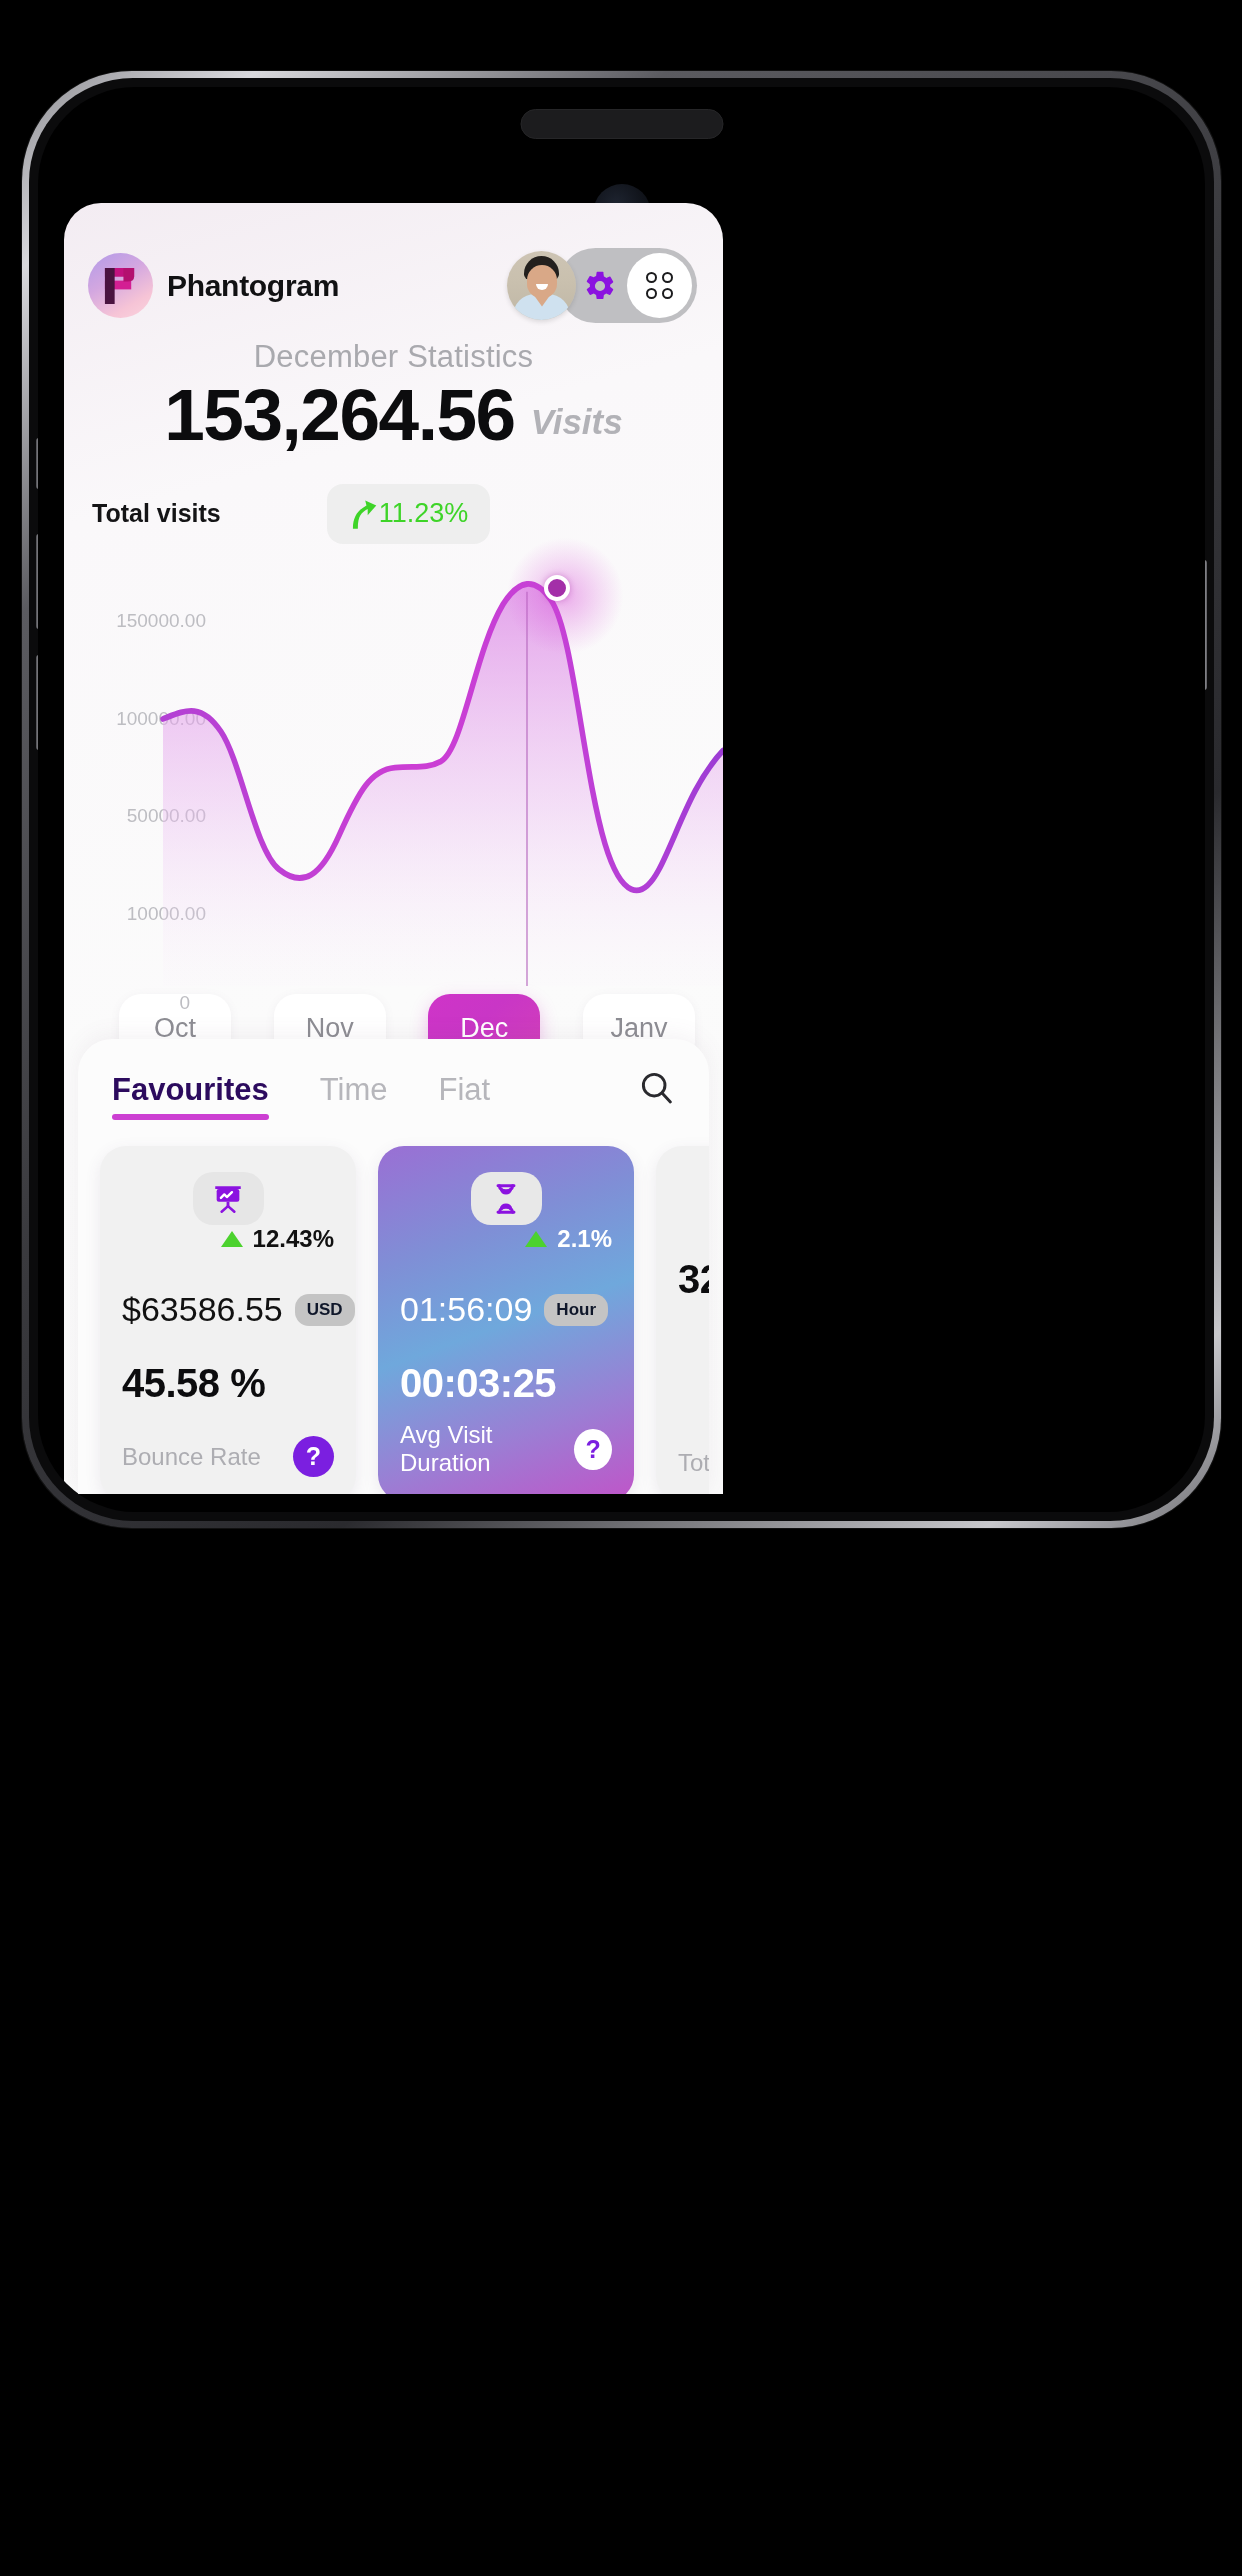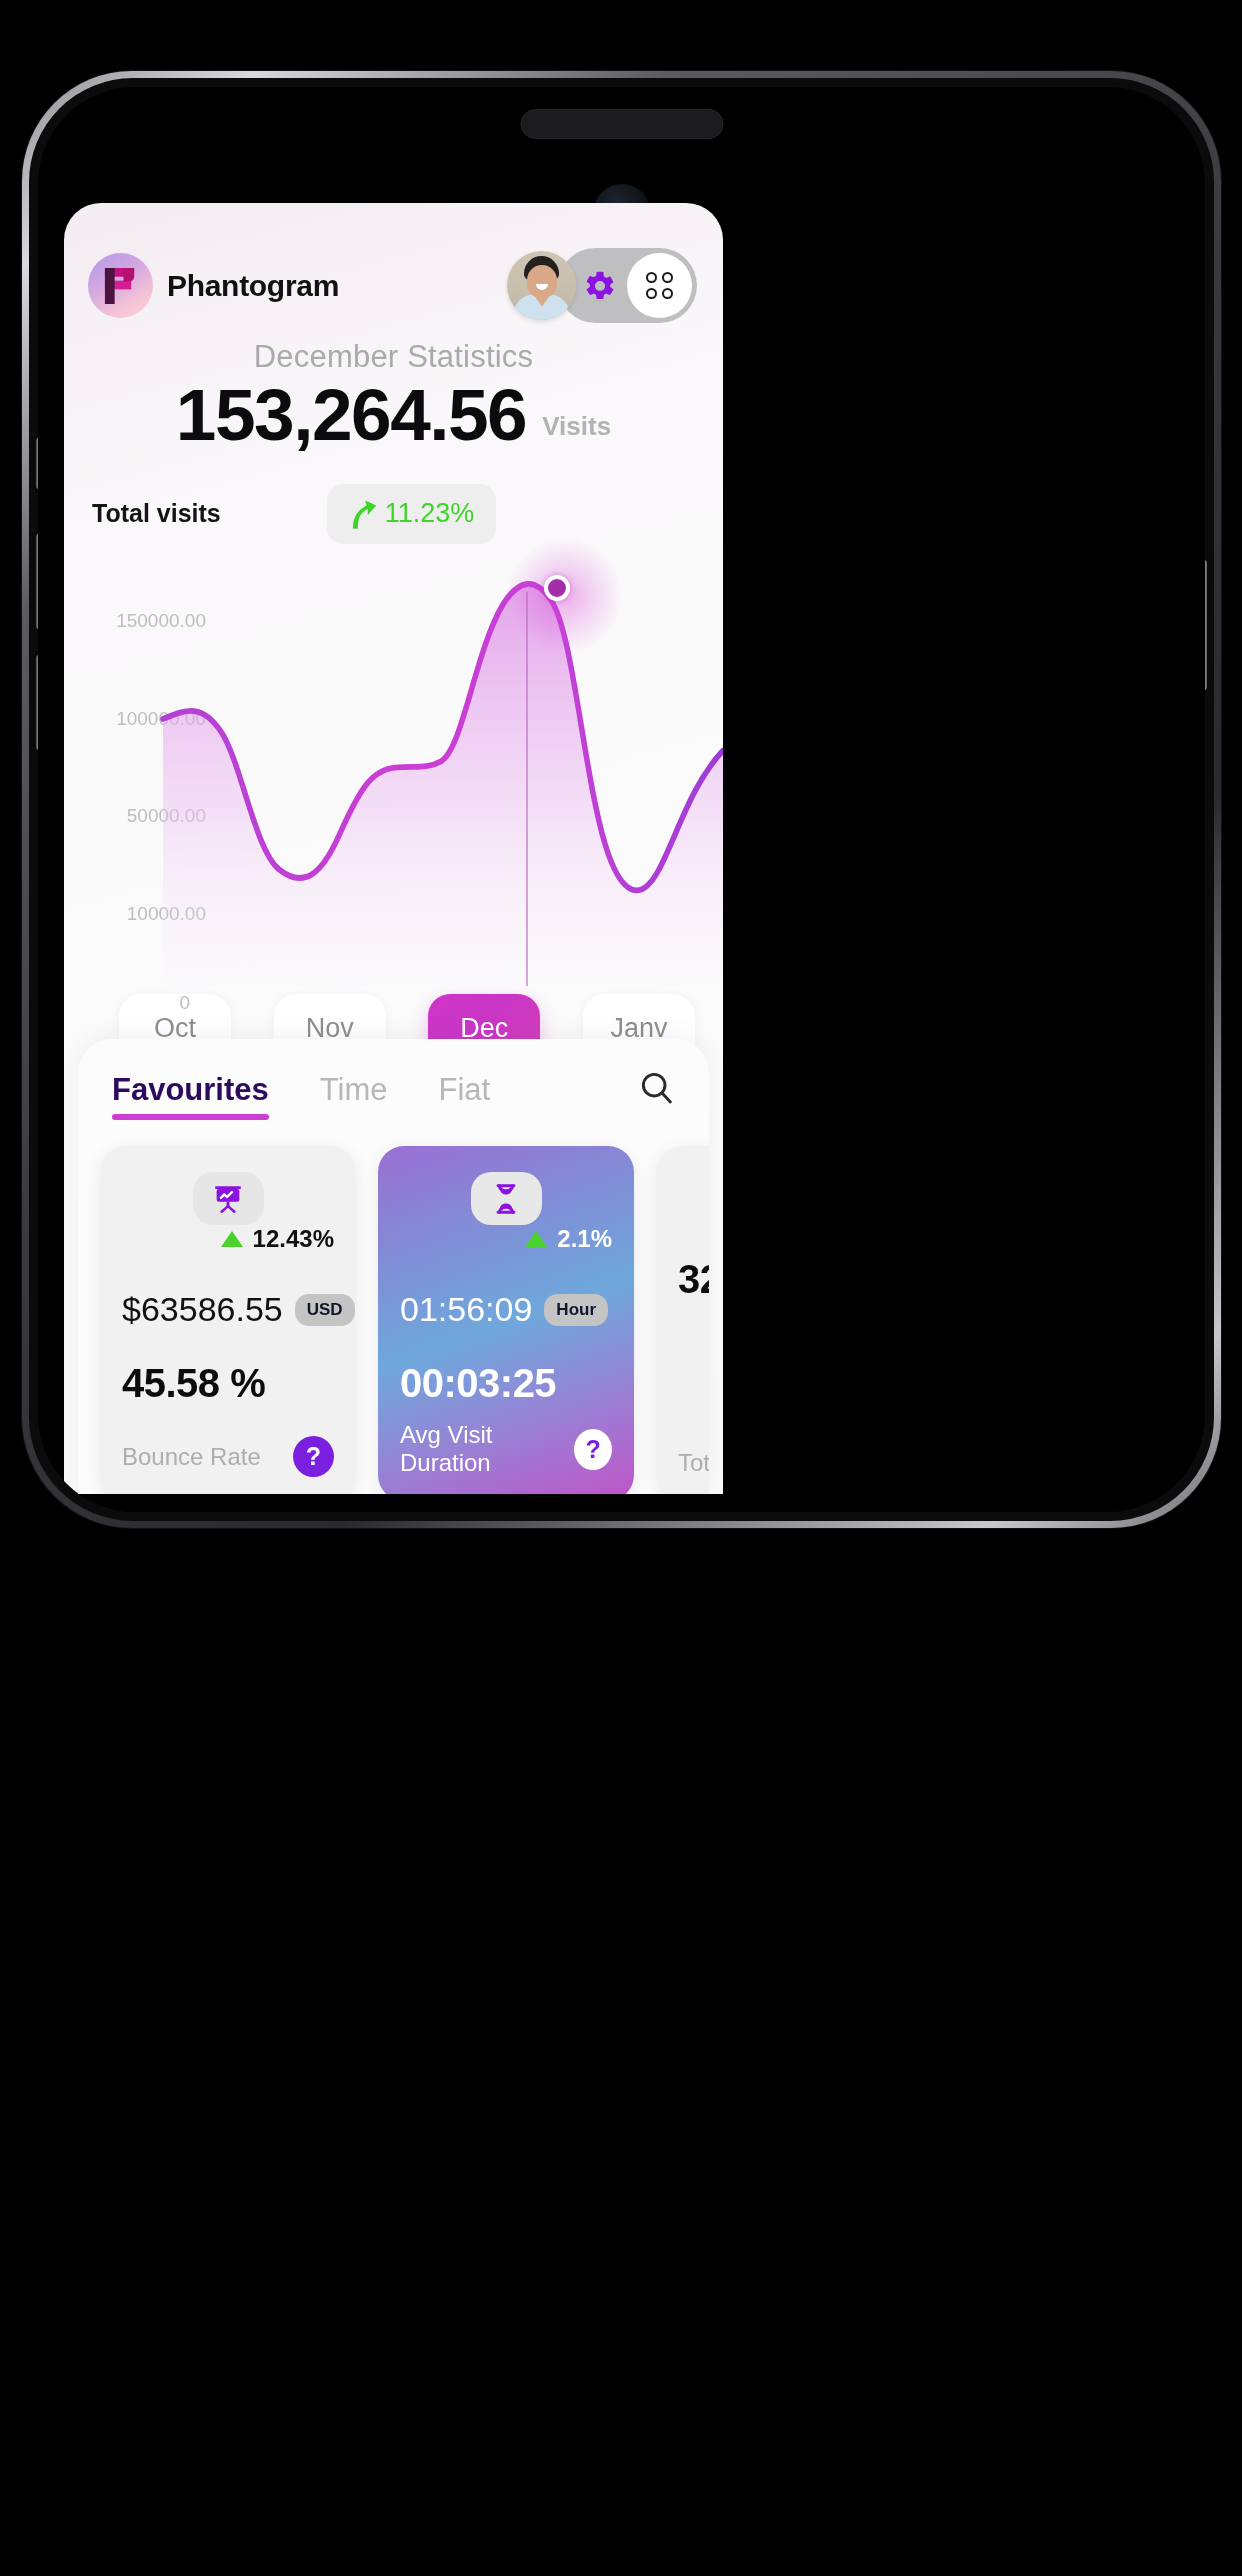--- a/index.html
+++ b/index.html
@@ -124,29 +124,29 @@
     margin-left: 6px;
   }
   .grid-dots { display: grid; grid-template-columns: 11px 11px; gap: 5px; }
   .grid-dots i { width: 11px; height: 11px; border-radius: 50%;
                  border: 2.4px solid #1b1b1d; display:block; }
 
   
   .stat-sub { text-align: center; color: #a9a9ae; font-size: 31px; margin-top: 16px; letter-spacing:0.2px;}
   .stat-row { display: flex; align-items: flex-end; justify-content: center; gap: 16px; margin-top: 2px; }
   .stat-big { font-size: 73px; font-weight: 700; color: #0c0c0e; letter-spacing: -1.5px; line-height:1.05;}
-  .stat-unit { font-size: 26px; font-weight: 700; color: #b2b2b7; padding-bottom: 12px; }
+  .stat-unit { font-size: 35px; font-weight: 700; color: #b2b2b7; padding-bottom: 12px; font-style: italic; }
 
   
   .tv-row { display: flex; align-items: center; padding: 30px 24px 0 28px; }
   .tv-label { font-size: 25px; font-weight: 700; color: #141416; }
   .tv-badge {
     margin-left: 106px;
     background: #eeeeee; border-radius: 16px;
-    padding: 14px 22px; display: flex; align-items: center; gap: 6px;
+    padding: 14px 22px; display: flex; align-items: center; 
   }
   .tv-pct { color: #3ed428; font-size: 27px; }
 
   
   .chart-wrap { position: relative; height: 424px; margin-top: 18px; }
   .y-ax { position: absolute; left: 0; top: 0; width: 148px; height: 100%; }
   .y-ax span {
     position: absolute; right: 6px; font-size: 19px; color: #bdbdc2;
     transform: translateY(-50%); white-space: nowrap;
   }

